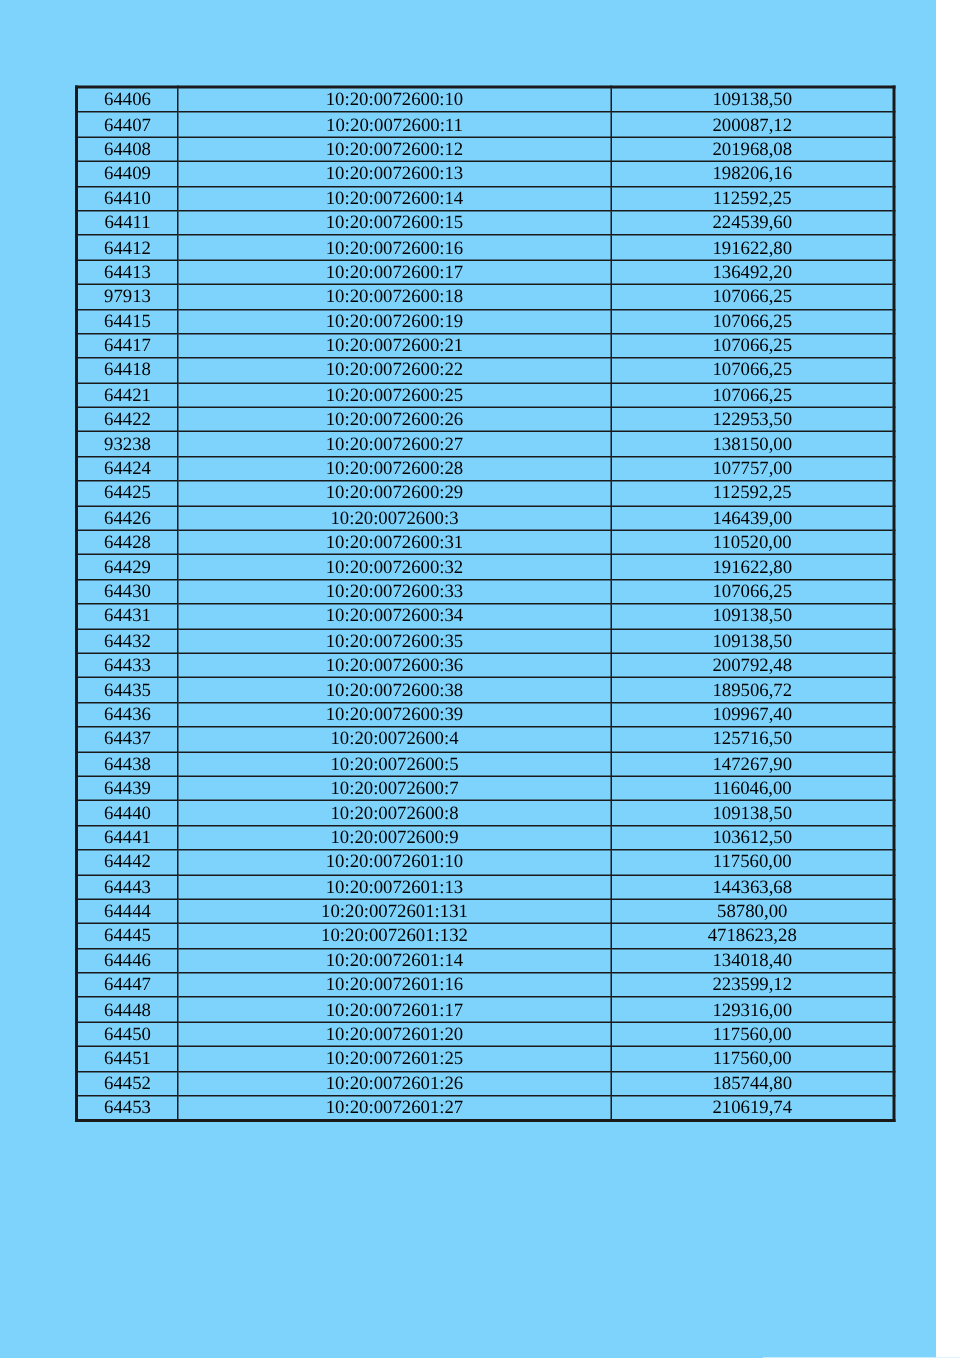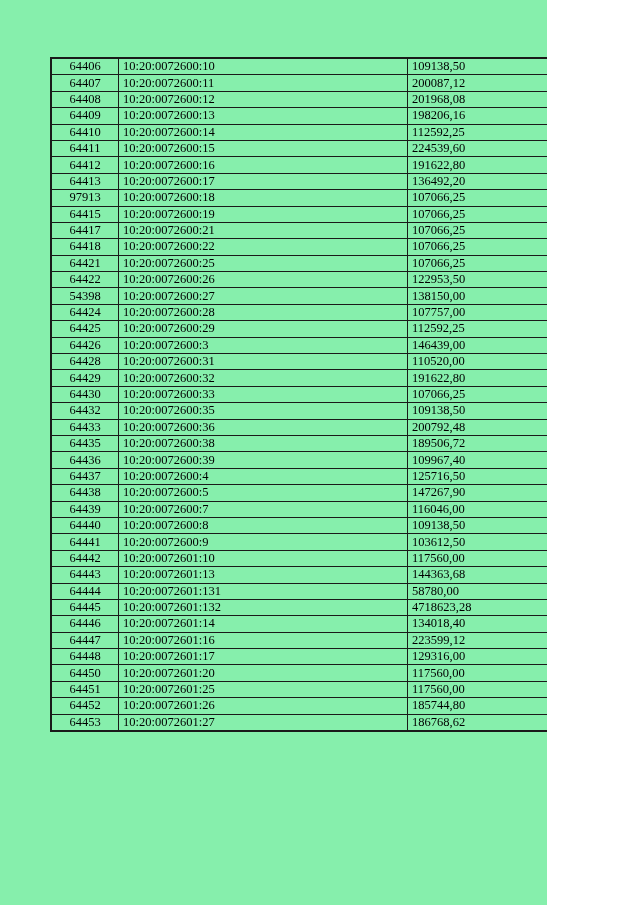--- a/index.html
+++ b/index.html
@@ -6,23 +6,23 @@
     margin: 0;
     padding: 0;
     background: #ffffff;
     width: 640px;
     height: 905px;
     font-family: "Liberation Serif", "DejaVu Serif", serif;
     color: #000000;
   }
   .page {
     position: relative;
-    width: 547px;
+    width: 624px;
     height: 905px;
-    background: #86efac;
+    background: #7dd3fc;
     overflow: hidden;
   }
   table.data-table {
     position: absolute;
     left: 50px;
     top: 57px;
     width: 517px;
     border-collapse: collapse;
     table-layout: fixed;
     border: 2px solid #1a1a1a;
@@ -31,22 +31,22 @@
     border: 1px solid #1a1a1a;
     height: 15.4px;
     padding: 0 4px;
     font-size: 12.5px;
     line-height: 15px;
     white-space: nowrap;
     overflow: hidden;
     vertical-align: middle;
   }
   td.col-id    { width: 58px;  text-align: center; }
-  td.col-code  { width: 280px; text-align: left;   }
-  td.col-value { width: 179px; text-align: left; }
+  td.col-code  { width: 280px; text-align: center;   }
+  td.col-value { width: 179px; text-align: center; }
 </style>
 </head>
 <body>
 
 <div class="page">
   <table class="data-table">
     <tbody>
         <tr>
           <td class="col-id">64406</td>
           <td class="col-code">10:20:0072600:10</td>
@@ -111,21 +111,21 @@
           <td class="col-id">64421</td>
           <td class="col-code">10:20:0072600:25</td>
           <td class="col-value">107066,25</td>
         </tr>
         <tr>
           <td class="col-id">64422</td>
           <td class="col-code">10:20:0072600:26</td>
           <td class="col-value">122953,50</td>
         </tr>
         <tr>
-          <td class="col-id">54398</td>
+          <td class="col-id">93238</td>
           <td class="col-code">10:20:0072600:27</td>
           <td class="col-value">138150,00</td>
         </tr>
         <tr>
           <td class="col-id">64424</td>
           <td class="col-code">10:20:0072600:28</td>
           <td class="col-value">107757,00</td>
         </tr>
         <tr>
           <td class="col-id">64425</td>
@@ -146,20 +146,25 @@
           <td class="col-id">64429</td>
           <td class="col-code">10:20:0072600:32</td>
           <td class="col-value">191622,80</td>
         </tr>
         <tr>
           <td class="col-id">64430</td>
           <td class="col-code">10:20:0072600:33</td>
           <td class="col-value">107066,25</td>
         </tr>
         <tr>
+          <td class="col-id">64431</td>
+          <td class="col-code">10:20:0072600:34</td>
+          <td class="col-value">109138,50</td>
+        </tr>
+        <tr>
           <td class="col-id">64432</td>
           <td class="col-code">10:20:0072600:35</td>
           <td class="col-value">109138,50</td>
         </tr>
         <tr>
           <td class="col-id">64433</td>
           <td class="col-code">10:20:0072600:36</td>
           <td class="col-value">200792,48</td>
         </tr>
         <tr>
@@ -243,17 +248,17 @@
           <td class="col-value">117560,00</td>
         </tr>
         <tr>
           <td class="col-id">64452</td>
           <td class="col-code">10:20:0072601:26</td>
           <td class="col-value">185744,80</td>
         </tr>
         <tr>
           <td class="col-id">64453</td>
           <td class="col-code">10:20:0072601:27</td>
-          <td class="col-value">186768,62</td>
+          <td class="col-value">210619,74</td>
         </tr>
       </tbody>
   </table>
 </div>
 
 </body></html>

